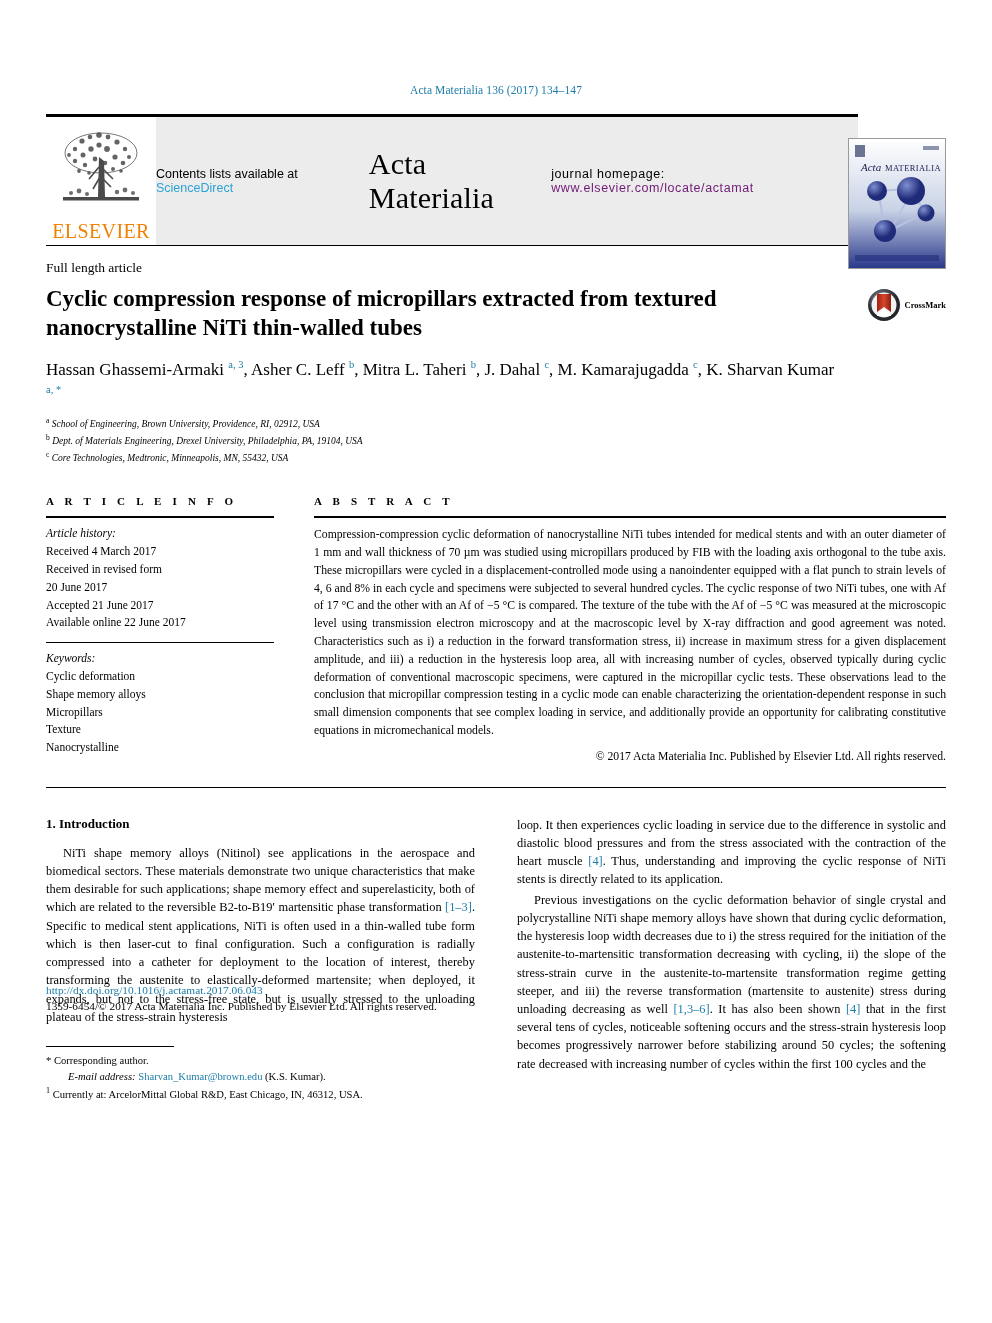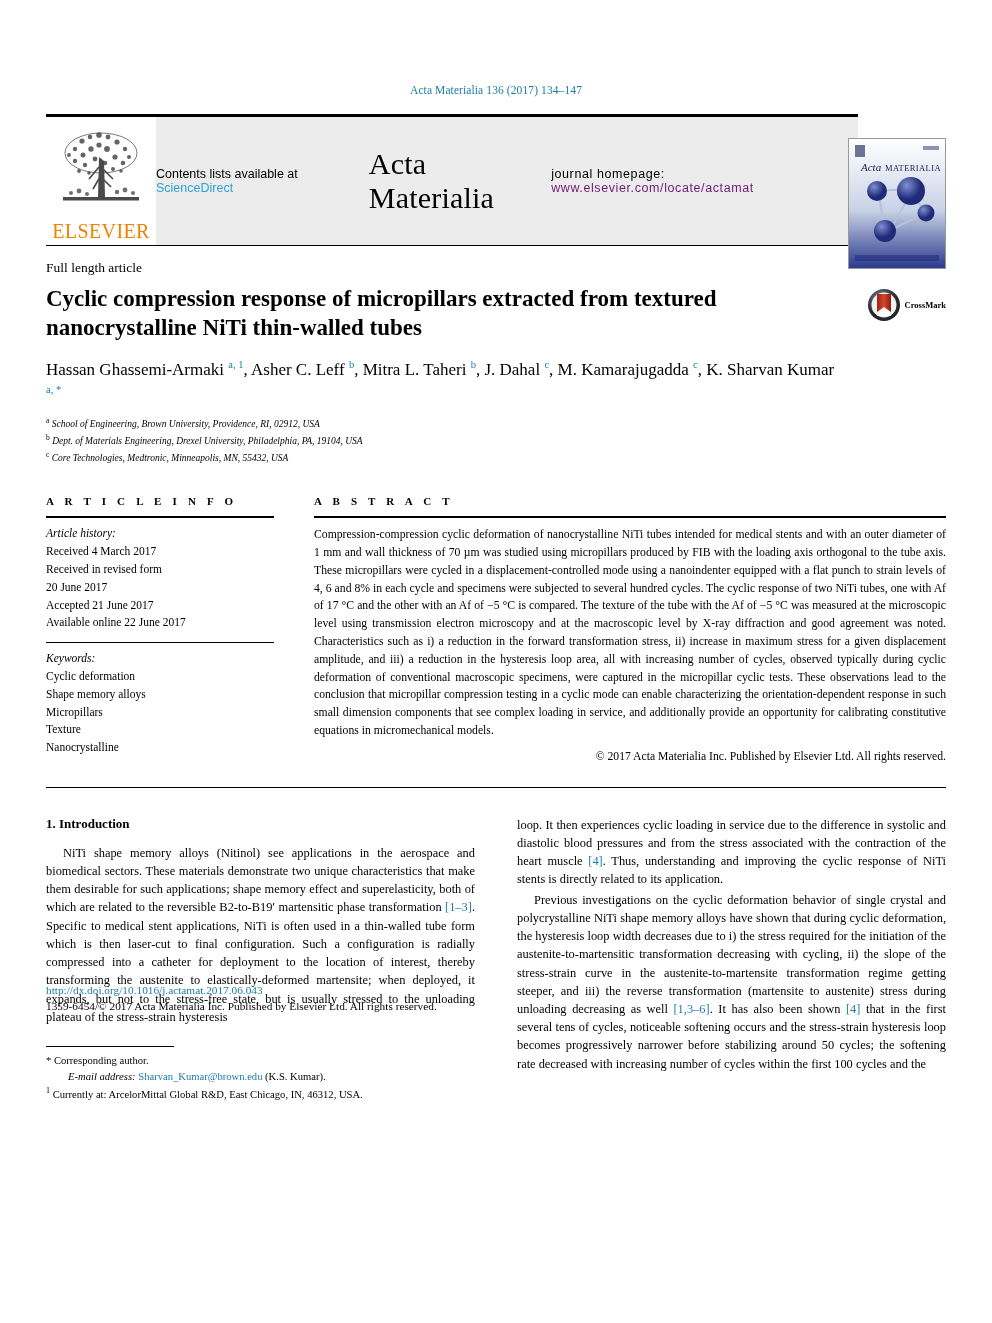--- a/index.html
+++ b/index.html
@@ -240,21 +240,21 @@
         </defs>
         <circle cx="17" cy="17" r="16" fill="url(#cmring)"></circle>
         <circle cx="17" cy="17" r="12.5" fill="#f2f2f2"></circle>
         <path d="M10 6 h14 v18 l-7 -5 l-7 5 Z" fill="url(#cmbook)"></path>
         <path d="M10 26 l7 -5 l7 5 v2 h-14 Z" fill="#ffffff"></path>
       </svg>
       <span class="crossmark-label">CrossMark</span>
     </div>
   </div>
 
-  <div class="authors">Hassan Ghassemi-Armaki <sup>a, 1</sup>, Asher C. Leff <sup>b</sup>, Mitra L. Taheri <sup>b</sup>, J. Dahal <sup>c</sup>, M. Kamarajugadda <sup>c</sup>, K. Sharvan Kumar <sup>a, *</sup></div>
+  <div class="authors">Hassan Ghassemi-Armaki <sup>a, 3</sup>, Asher C. Leff <sup>b</sup>, Mitra L. Taheri <sup>b</sup>, J. Dahal <sup>c</sup>, M. Kamarajugadda <sup>c</sup>, K. Sharvan Kumar <sup>a, *</sup></div>
 
   <div class="affils">
     <div class="affil">
       <sup>a</sup>
       <span>School of Engineering, Brown University, Providence, RI, 02912, USA</span>
     </div>
     <div class="affil">
       <sup>b</sup>
       <span>Dept. of Materials Engineering, Drexel University, Philadelphia, PA, 19104, USA</span>
     </div>

